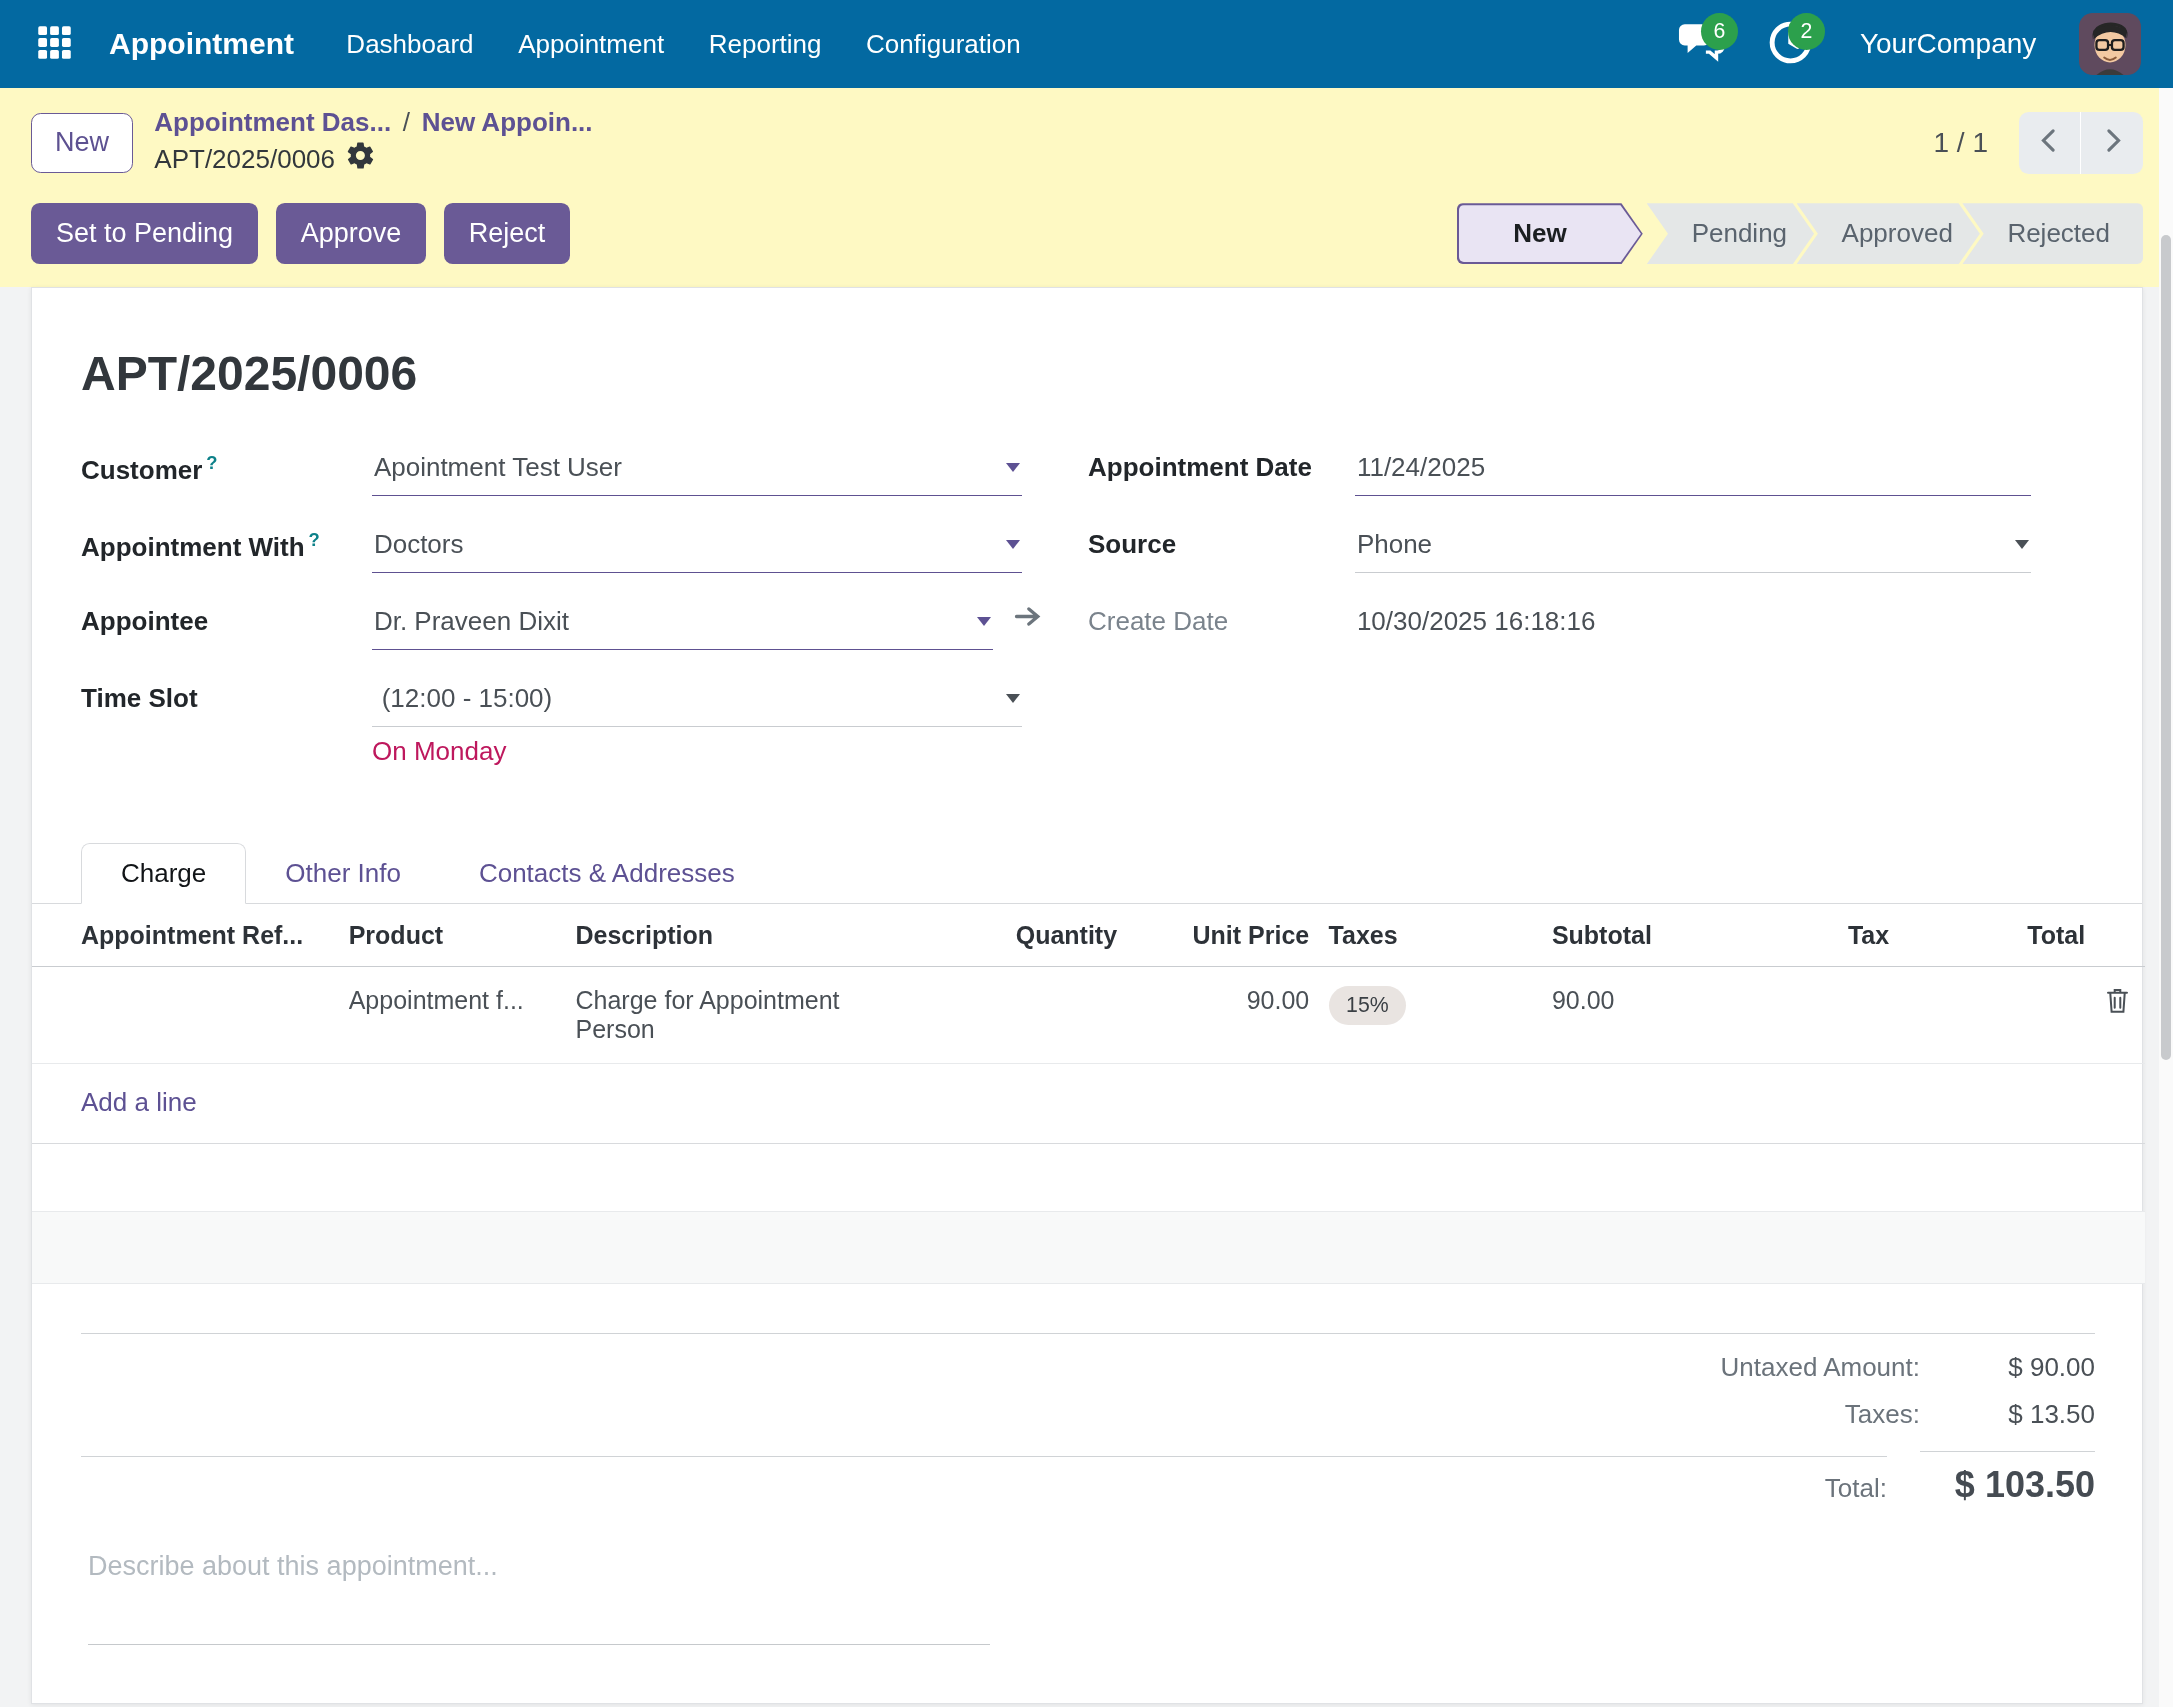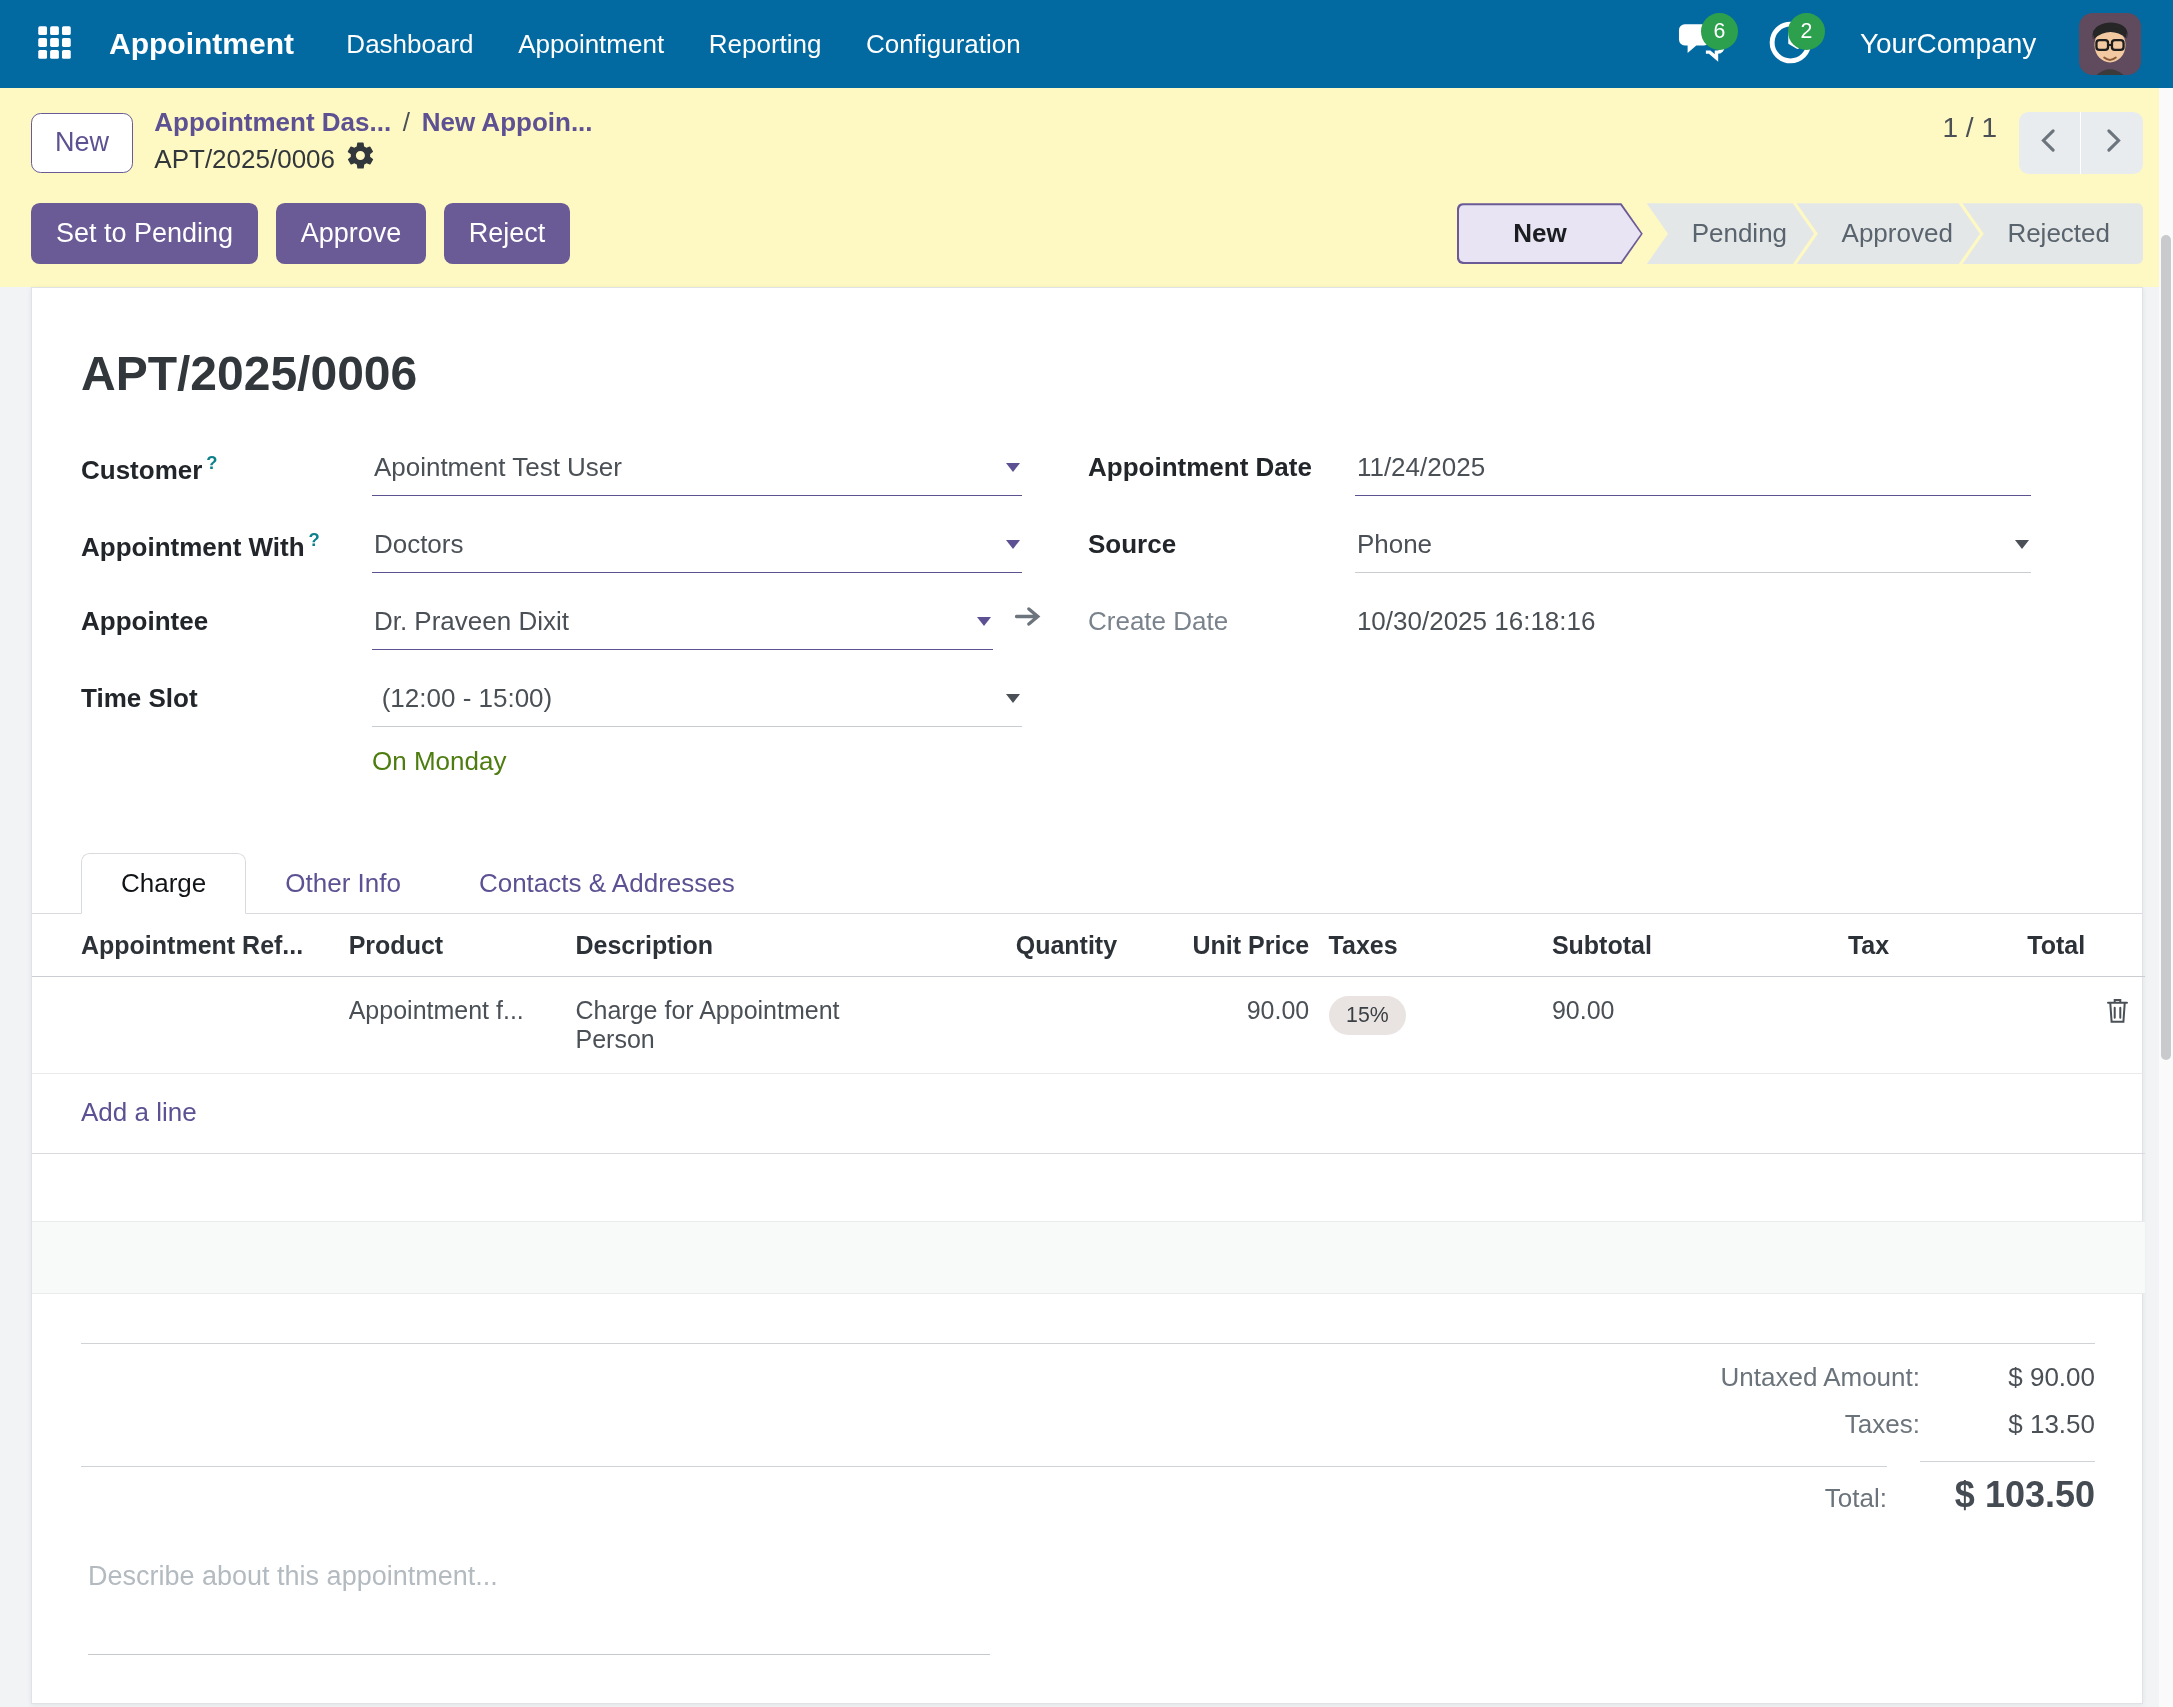--- a/index.html
+++ b/index.html
@@ -24,21 +24,21 @@
   .control-panel { background:#fef9c3; padding:19.4px 31px 23px 31px; }
   .cp-top { display:flex; align-items:center; }
   .btn-new { border:1px solid #6a5a96; color:#5d5191; background:#fff; font-size:27px;
     padding:13.6px 23px; border-radius:9.7px; cursor:pointer; }
   .breadcrumbs { margin-left:21.3px; display:flex; flex-direction:column; gap:1.9px; }
   .bc-line1 { font-size:26px; display:flex; gap:11.6px; align-items:baseline; }
   .bc-link { color:#5d5193; cursor:pointer; font-weight:600; }
   .bc-sep { color:#4a5056; }
   .bc-line2 { font-size:26px; color:#32373c; display:flex; align-items:center; gap:9.7px; }
   .gear-btn { display:flex; align-items:center; cursor:pointer; }
-  .cp-right { margin-left:auto; display:flex; align-items:flex-start; gap:22px; }
+  .cp-right { margin-left:auto; display:flex; align-items:center; gap:31px; }
   .pager-count { font-size:28px; color:#4a5056; }
   .pager-btns { display:flex; }
   .pager-btn { width:62px; height:62px; background:#e9ecef; display:flex; align-items:center;
     justify-content:center; cursor:pointer; }
   .pager-btn.prev { border-radius:9.7px 0 0 9.7px; border-right:1.9px solid #fff; }
   .pager-btn.next { border-radius:0 9.7px 9.7px 0; }
 
   .cp-bottom { display:flex; align-items:center; margin-top:25px; }
   .action-btn { background:#6a5a96; color:#fff; border:none; font-size:27px; font-weight:500;
     padding:0 25px; height:61px; border-radius:8.7px; margin-right:17.5px; cursor:pointer; }
@@ -75,21 +75,21 @@
   .fwidget { width:650px; }
   .fcol2 .fwidget { width:676px; }
   .fvalue { display:flex; align-items:center; font-size:26px; color:#4a5056;
     padding:5.8px 1.9px 11.6px 1.9px; }
   .fvalue .val { flex:1; }
   .u-purple { border-bottom:1.9px solid #5e5191; }
   .u-gray { border-bottom:1.5px solid #c9ccd0; }
   .caret { width:0; height:0; border-left:7.8px solid transparent; border-right:7.8px solid transparent;
     border-top:9.7px solid #5d5193; margin-left:9.7px; }
   .caret.dark { border-top-color:#4a5056; }
-  .note { font-size:26px; color:#4d7c0f; margin-top:19px; }
+  .note { font-size:26px; color:#be185d; margin-top:9px; }
   .ilink { display:flex; align-items:center; margin-left:17.5px; cursor:pointer; }
 
   
   .tabs { margin-top:52px; display:flex; align-items:flex-end; border-bottom:1px solid #d8dadd;
     padding:0 0 0 49px; height:62px; }
   .tab { font-size:26px; padding:0 39px; height:61px; display:flex; align-items:center;
     cursor:pointer; margin-bottom:-1px; }
   .tab.active { background:#fff; border:1px solid #d8dadd; border-bottom:1px solid #fff;
     border-radius:8.7px 8.7px 0 0; color:#111417; }
   .tab.inactive { color:#5d5193; }

